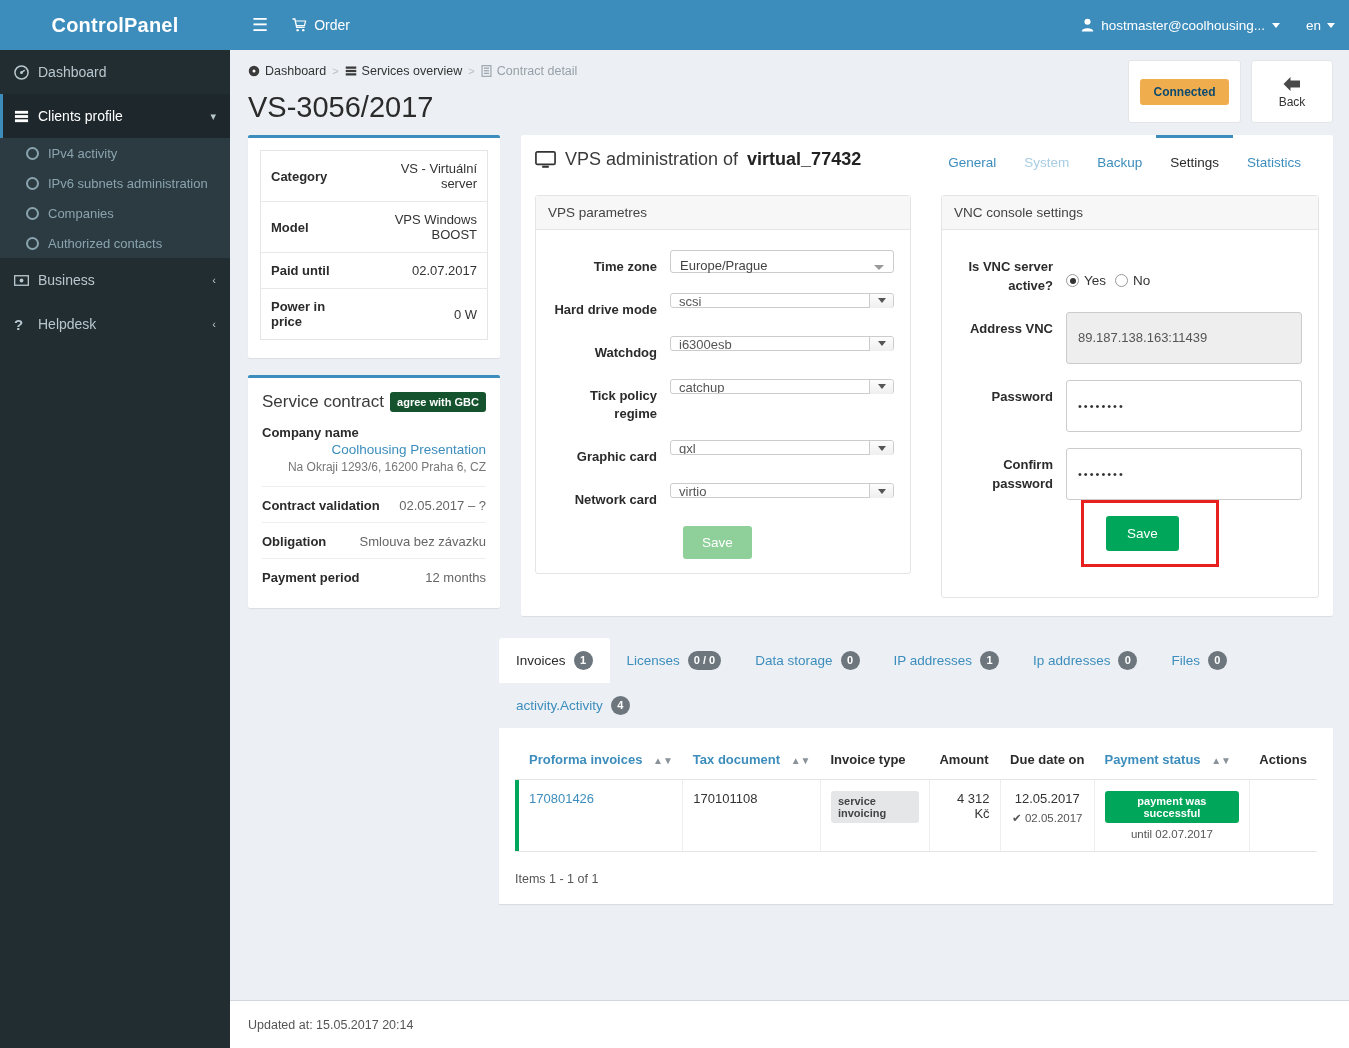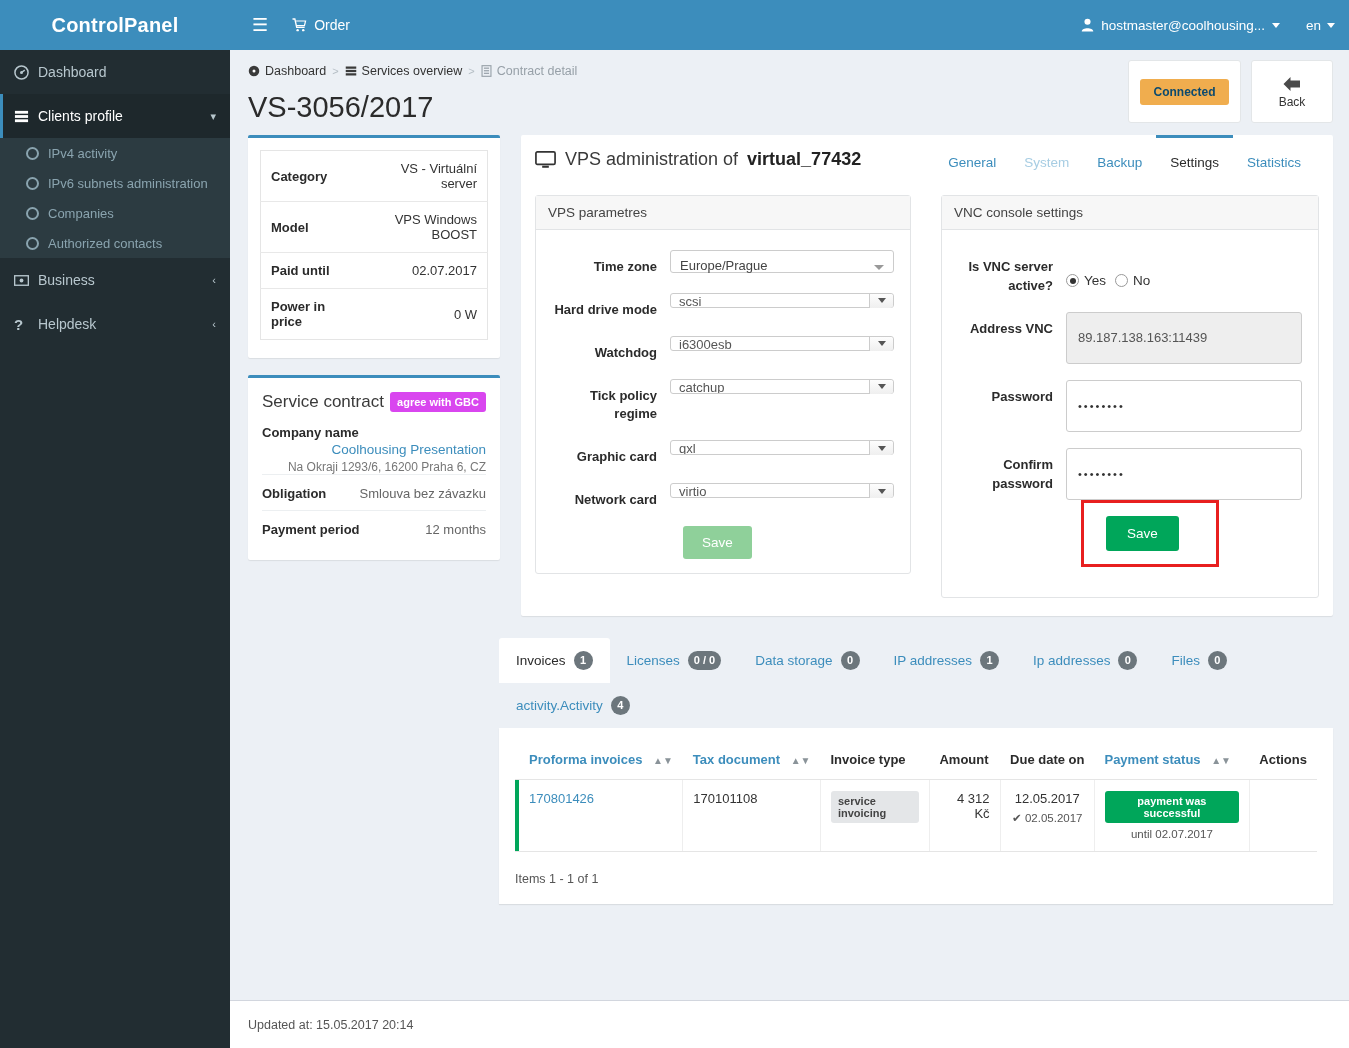--- a/index.html
+++ b/index.html
@@ -96,21 +96,21 @@
   .info-table { width: 100%; border: 1px solid #e5e5e5; border-collapse: collapse; }
   .info-table td { padding: 10px 10px; font-size: 13px; border-bottom: 1px solid #e8e8e8; }
   .info-table tr:last-child td { border-bottom: none; }
   .info-table td.k { font-weight: bold; color: #2b2b2b; }
   .info-table td.v { text-align: right; color: #333; }
 
   
   .contract-card { padding: 14px 14px 14px 14px; margin-top: 17px; }
   .contract-head { display: flex; align-items: center; justify-content: space-between; }
   .contract-title { font-size: 17px; color: #3a3a3a; }
-  .badge-gbc { background: #d946ef; color: #fff; font-size: 11px; font-weight: bold; padding: 4px 7px; border-radius: 3px; cursor: pointer; }
+  .badge-gbc { background: #14532d; color: #fff; font-size: 11px; font-weight: bold; padding: 4px 7px; border-radius: 3px; cursor: pointer; }
   .company-label { font-weight: bold; font-size: 13px; color: #2b2b2b; margin-top: 13px; }
   .company-name { text-align: right; color: #3c8dbc; font-size: 13.5px; margin-top: 2px; cursor: pointer; }
   .company-addr { text-align: right; color: #777; font-size: 12px; margin-top: 3px; }
   .kv-row {
     display: flex; justify-content: space-between; align-items: baseline;
     border-top: 1px solid #eceff1; padding: 11px 0 9px 0; font-size: 13px;
   }
   .kv-row .k { font-weight: bold; color: #2b2b2b; }
   .kv-row .v { color: #666; }
   .kv-row.first { margin-top: 12px; }
@@ -432,20 +432,24 @@
 
           <div class="card contract-card">
             <div class="contract-head">
               <span class="contract-title">Service contract</span>
               <span class="badge-gbc">agree with GBC</span>
             </div>
             <div class="company-label">Company name</div>
             <div class="company-name">Coolhousing Presentation</div>
             <div class="company-addr">Na Okraji 1293/6, 16200 Praha 6, CZ</div>
 
+            <div class="kv-row first">
+              <span class="k">Contract validation</span>
+              <span class="v">02.05.2017 – ?</span>
+            </div>
             <div class="kv-row">
               <span class="k">Obligation</span>
               <span class="v">Smlouva bez závazku</span>
             </div>
             <div class="kv-row">
               <span class="k">Payment period</span>
               <span class="v">12 months</span>
             </div>
           </div>
 

